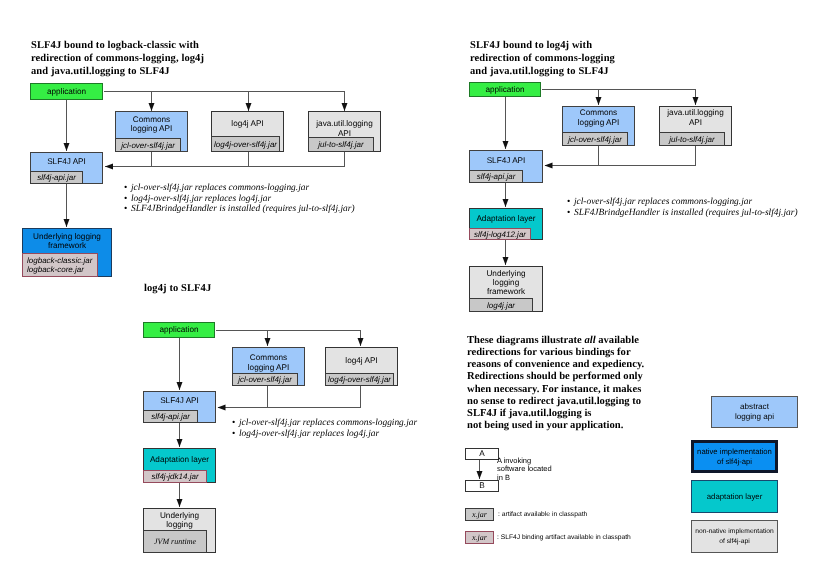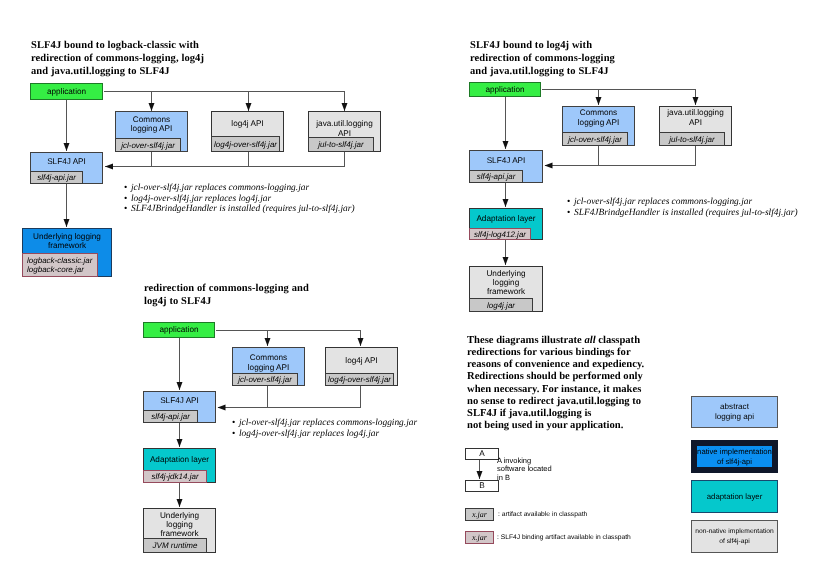--- a/index.html
+++ b/index.html
@@ -30,22 +30,22 @@
   .bul{display:inline-block;width:7px;font-style:normal;}
   
   .d-app{background:#35ee44;border:1px solid #1d7a26;}
   .d-blue{background:#9ec8fa;border:1px solid #404040;}
   .d-blue2{background:#0d8ce8;border:1px solid #1c3b5c;}
   .d-teal{background:#05c8cc;border:1px solid #333;}
   .d-gray{background:#e3e3e3;border:1px solid #333;}
   .j-plain{background:#c8c8c8;border:1px solid #3a3a3a;}
   .j-bind{background:#d2c6c8;border:1px solid #954a5c;}
   .lg-plain{background:#ffffff;border:1px solid #333;}
-  .lgb0{background:#9ec8fa;border:1px solid #555;font-size:8.1px;line-height:10px;}
-  .lgb1{background:#0a8ff2;border:6px solid #0f172a;font-size:7.7px;line-height:9.5px;}
+  .lgb0{background:#9ec8fa;border:1px solid #555;font-size:8.1px;line-height:10px;margin-left:20px;}
+  .lgb1{background:#0a8ff2;border:3px solid #0f172a;font-size:7.7px;line-height:9.5px;}
   .lgb2{background:#05c8cc;border:1px solid #17496e;font-size:7.8px;line-height:9.6px;}
   .lgb3{background:#e3e3e3;border:1px solid #555;font-size:6.7px;line-height:9.5px;}
 </style>
 </head>
 <body>
 
 <div id="root">
 
   <svg class="lines" viewBox="0 0 826 575">
     <defs>
@@ -169,21 +169,20 @@
 framework</div>
     <div class="jar j-plain" style="width:64px;height:14px;">log4j.jar</div>
   </div>
 
   <div class="bullets abs" style="left:567px;top:197px;">
     <div><span class="bul">•</span><span>jcl-over-slf4j.jar replaces commons-logging.jar</span></div>
     <div><span class="bul">•</span><span>SLF4JBrindgeHandler is installed (requires jul-to-slf4j.jar)</span></div>
   </div>
 
   <div class="title abs" style="left:144px;top:282px;width:250px;">
-    <div>redirection of commons-logging and</div>
     <div>log4j to SLF4J</div>
   </div>
 
   <div class="node d-app" style="left:143px;top:322px;width:72px;height:16px;">
     <div class="cap" style="bottom: 0px;">application</div>
   </div>
 
   <div class="node d-blue" style="left:232px;top:347px;width:73px;height:39px;">
     <div class="cap ml" style="padding-top: 4px; bottom: 12px;">Commons
 logging API</div>
@@ -202,30 +201,30 @@
 
   <div class="node d-teal" style="left:143px;top:448px;width:73px;height:35px;">
     <div class="cap" style="bottom: 12px;">Adaptation layer</div>
     <div class="jar j-bind" style="width:64px;height:13px;margin-top:24px;">slf4j-jdk14.jar</div>
   </div>
 
   <div class="node d-gray" style="left:143px;top:508px;width:73px;height:45px;">
     <div class="cap ml" style="bottom: 12px;">Underlying
 logging
 framework</div>
-    <div class="jar j-plain" style="width:64px;height:15px;">JVM runtime</div>
+    <div class="jar j-plain" style="width:64px;height:23px;font-family:Liberation Serif, serif;">JVM runtime</div>
   </div>
 
   <div class="bullets abs" style="left:232px;top:418px;">
     <div><span class="bul">•</span><span>jcl-over-slf4j.jar replaces commons-logging.jar</span></div>
     <div><span class="bul">•</span><span>log4j-over-slf4j.jar replaces log4j.jar</span></div>
   </div>
 
   <div class="para abs" style="left:467px;top:335px;width:260px;">
-    <div><span>These diagrams illustrate </span><i>all</i><span> classpath</span></div>
+    <div><span>These diagrams illustrate </span><i>all</i><span> available</span></div>
     <div>redirections for various bindings for</div>
     <div>reasons of convenience and expediency.</div>
     <div>Redirections should be performed only</div>
     <div>when necessary. For instance, it makes</div>
     <div>no sense to redirect java.util.logging to</div>
     <div>SLF4J if java.util.logging is</div>
     <div>not being used in your application.</div>
   </div>
 
   <div class="node lg-plain" style="left:465px;top:448px;width:29px;height:12px;">

